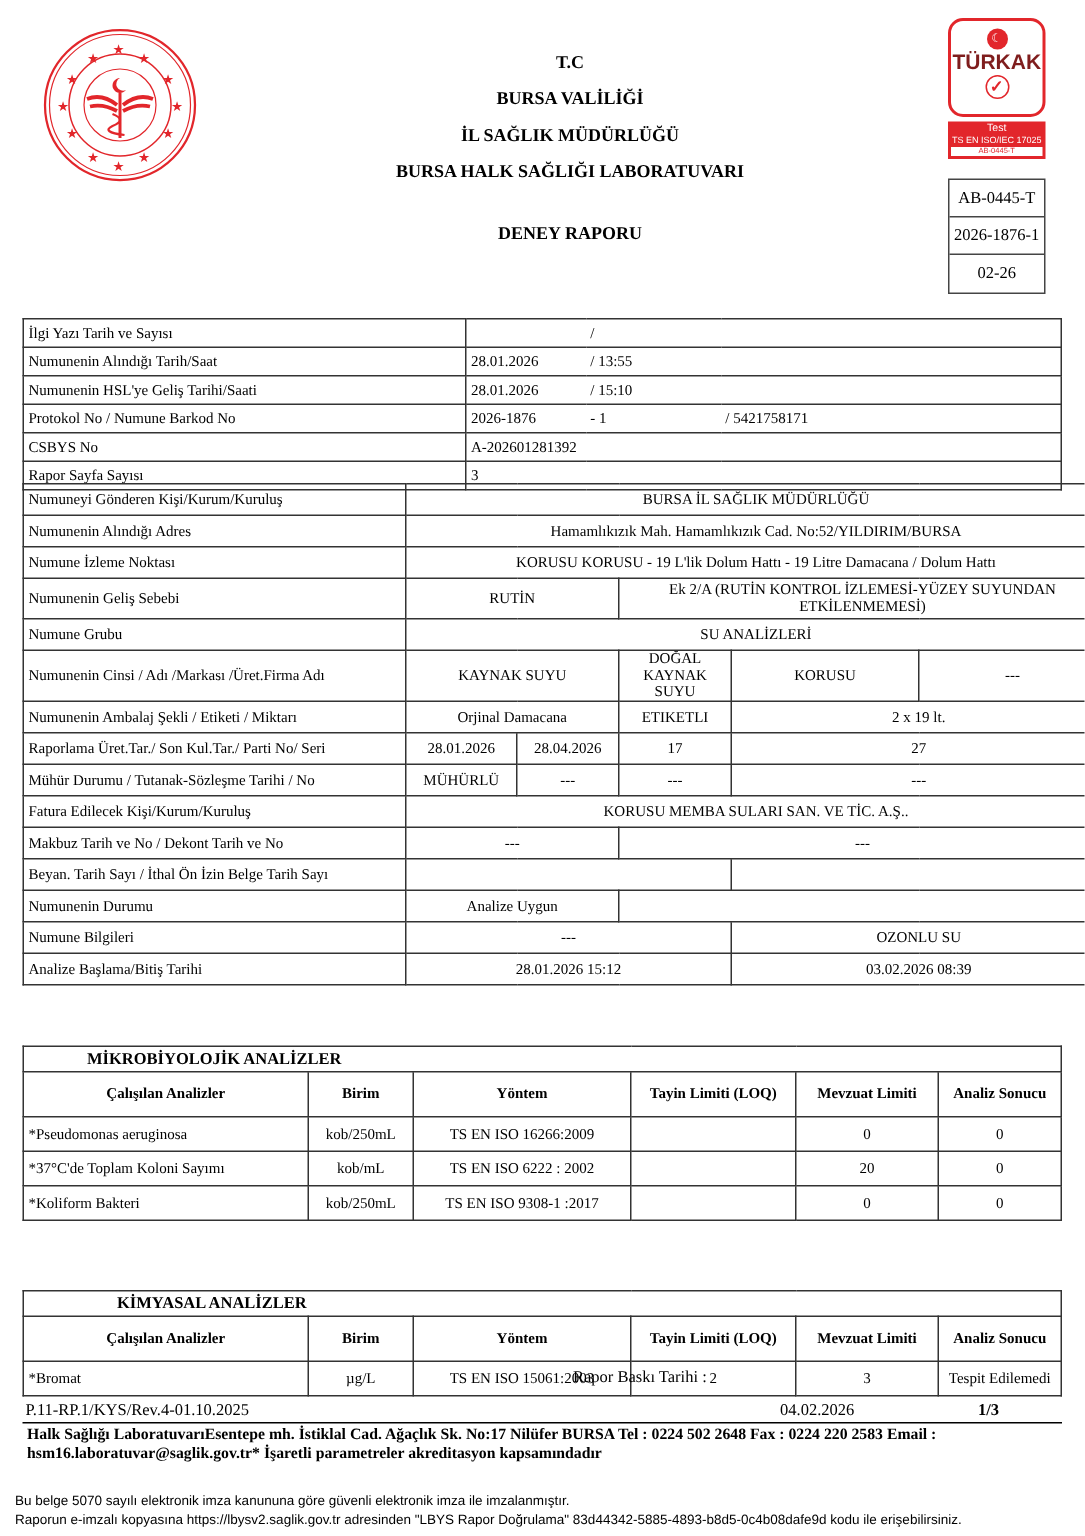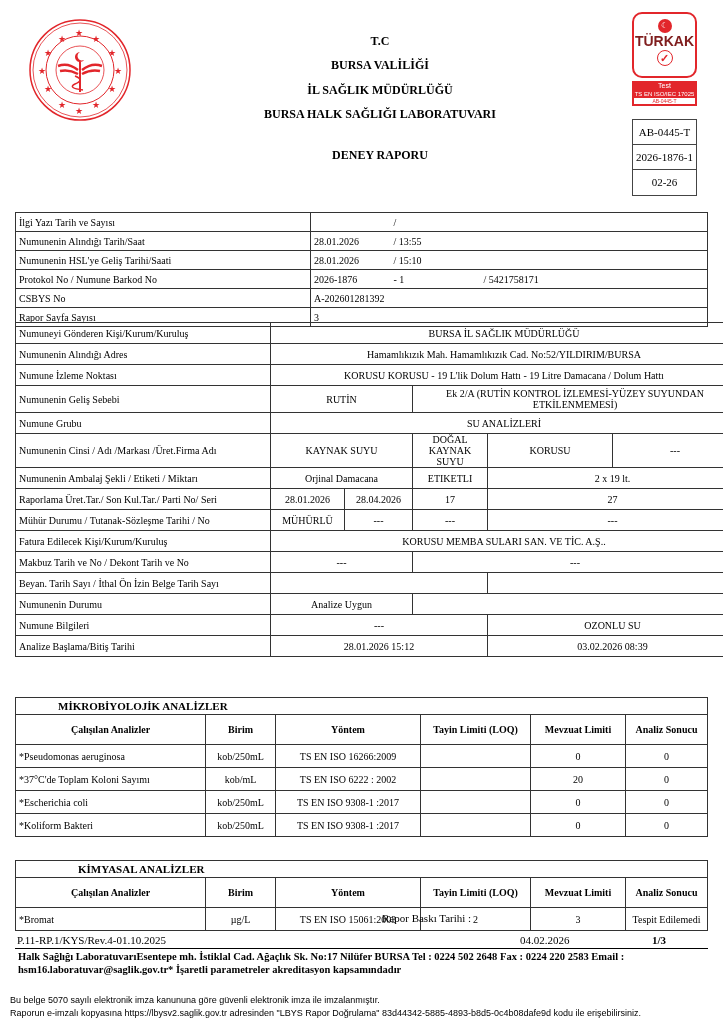--- a/index.html
+++ b/index.html
@@ -236,28 +236,20 @@
   </tr>
   <tr style="height:23px;">
     <td>*37°C'de Toplam Koloni Sayımı</td>
     <td class="c">kob/mL</td>
     <td class="c">TS EN ISO 6222 : 2002</td>
     <td class="c"></td>
     <td class="c">20</td>
     <td class="c">0</td>
   </tr>
   <tr style="height:23px;">
-    <td>*Escherichia coli</td>
-    <td class="c">kob/250mL</td>
-    <td class="c">TS EN ISO 9308-1  :2017</td>
-    <td class="c"></td>
-    <td class="c">0</td>
-    <td class="c">0</td>
-  </tr>
-  <tr style="height:23px;">
     <td>*Koliform Bakteri</td>
     <td class="c">kob/250mL</td>
     <td class="c">TS EN ISO 9308-1  :2017</td>
     <td class="c"></td>
     <td class="c">0</td>
     <td class="c">0</td>
   </tr>
 </tbody>
   </table>
 

